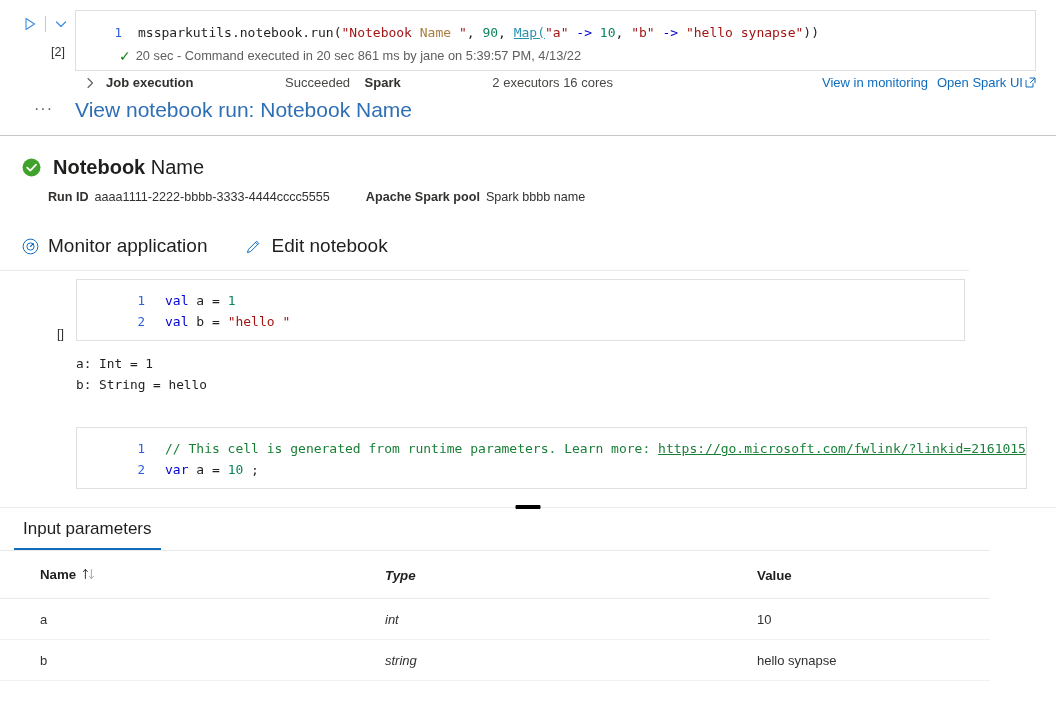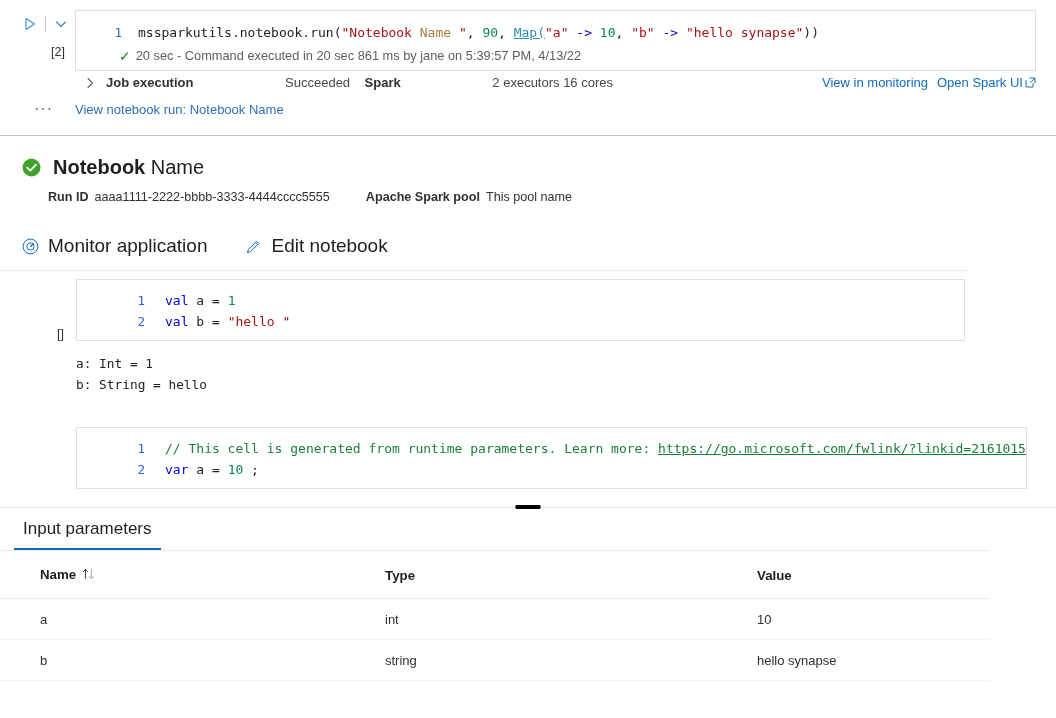--- a/index.html
+++ b/index.html
@@ -79,21 +79,21 @@
   .link { color: #0f6cbd; cursor: pointer; }
   .ext-icon { width: 11px; height: 11px; display:inline-block; margin-left:2px; vertical-align:-1px;}
 
   
   .ellipsis-row { display: flex; align-items: flex-start; padding: 6px 0 0 0; }
   .ellipsis-gutter {
     width: 75px; flex: 0 0 75px; text-align: right; padding-right: 22px;
     color: #605e5c; font-size: 16px; letter-spacing: 1px; line-height: 18px;
   }
   .run-link {
-    font-size: 13px; color: #2f6fb5; cursor: pointer;
+    font-size: 21px; color: #2f6fb5; cursor: pointer;
     line-height: 20px; margin-bottom: 2px;
   }
   .res-text {
     font-family: "DejaVu Sans Mono", monospace; font-size: 12.5px;
     color: #1f1f1f; line-height: 18px;
   }
 
   .hr-full { height: 1px; background: #c8c6c4; margin: 13px 0 0 0; width: 100%; }
 
   
@@ -159,21 +159,21 @@
   table.params { width: calc(100% - 66px); border-collapse: collapse; table-layout: fixed; }
   table.params th {
     text-align: left; font-size: 13.3px; color: #201f1e; font-weight: bold;
     padding: 16px 0 15px 0; border-bottom: 1px solid #edebe9;
   }
   table.params td {
     font-size: 13px; color: #323130; padding: 13px 0 12px 0;
     border-bottom: 1px solid #f3f2f1;
   }
   .col-name { width: 385px; padding-left: 40px !important; }
-  .col-type { width: 372px; }
+  .col-type { width: 372px; font-style: italic; }
   .col-value { width: auto; }
   .sort-ico { display:inline-block; margin-left: 6px; vertical-align: -1px; }
 </style>
 </head>
 <body>
 
 <div class="page">
 
   <div class="top-cell">
     <div class="cell-row">
@@ -245,21 +245,21 @@
           </svg>
       </span>
       <span class="nb-title"><b>Notebook</b><span class="reg"> Name</span></span>
     </div>
 
     <div class="meta-row">
       <span class="meta-label">Run ID</span>
       <span class="meta-value">aaaa1111-2222-bbbb-3333-4444cccc5555</span>
       <span class="meta-gap"></span>
       <span class="meta-label">Apache Spark pool</span>
-      <span class="meta-value">This pool name</span>
+      <span class="meta-value">Spark bbbb name</span>
     </div>
 
     <div class="toolbar">
       <div class="tb-item">
         <span class="tb-icon">
           <svg viewBox="0 0 17 17" width="17" height="17">
               <circle cx="8.5" cy="8.5" r="7.4" fill="none" stroke="#0f6cbd" stroke-width="1"></circle>
               <circle cx="8.5" cy="8.5" r="3.6" fill="none" stroke="#0f6cbd" stroke-width="1"></circle>
               <path d="M11.3 5.6 L8.5 8.5" stroke="#0f6cbd" stroke-width="1.1" stroke-linecap="round"></path>
             </svg>

